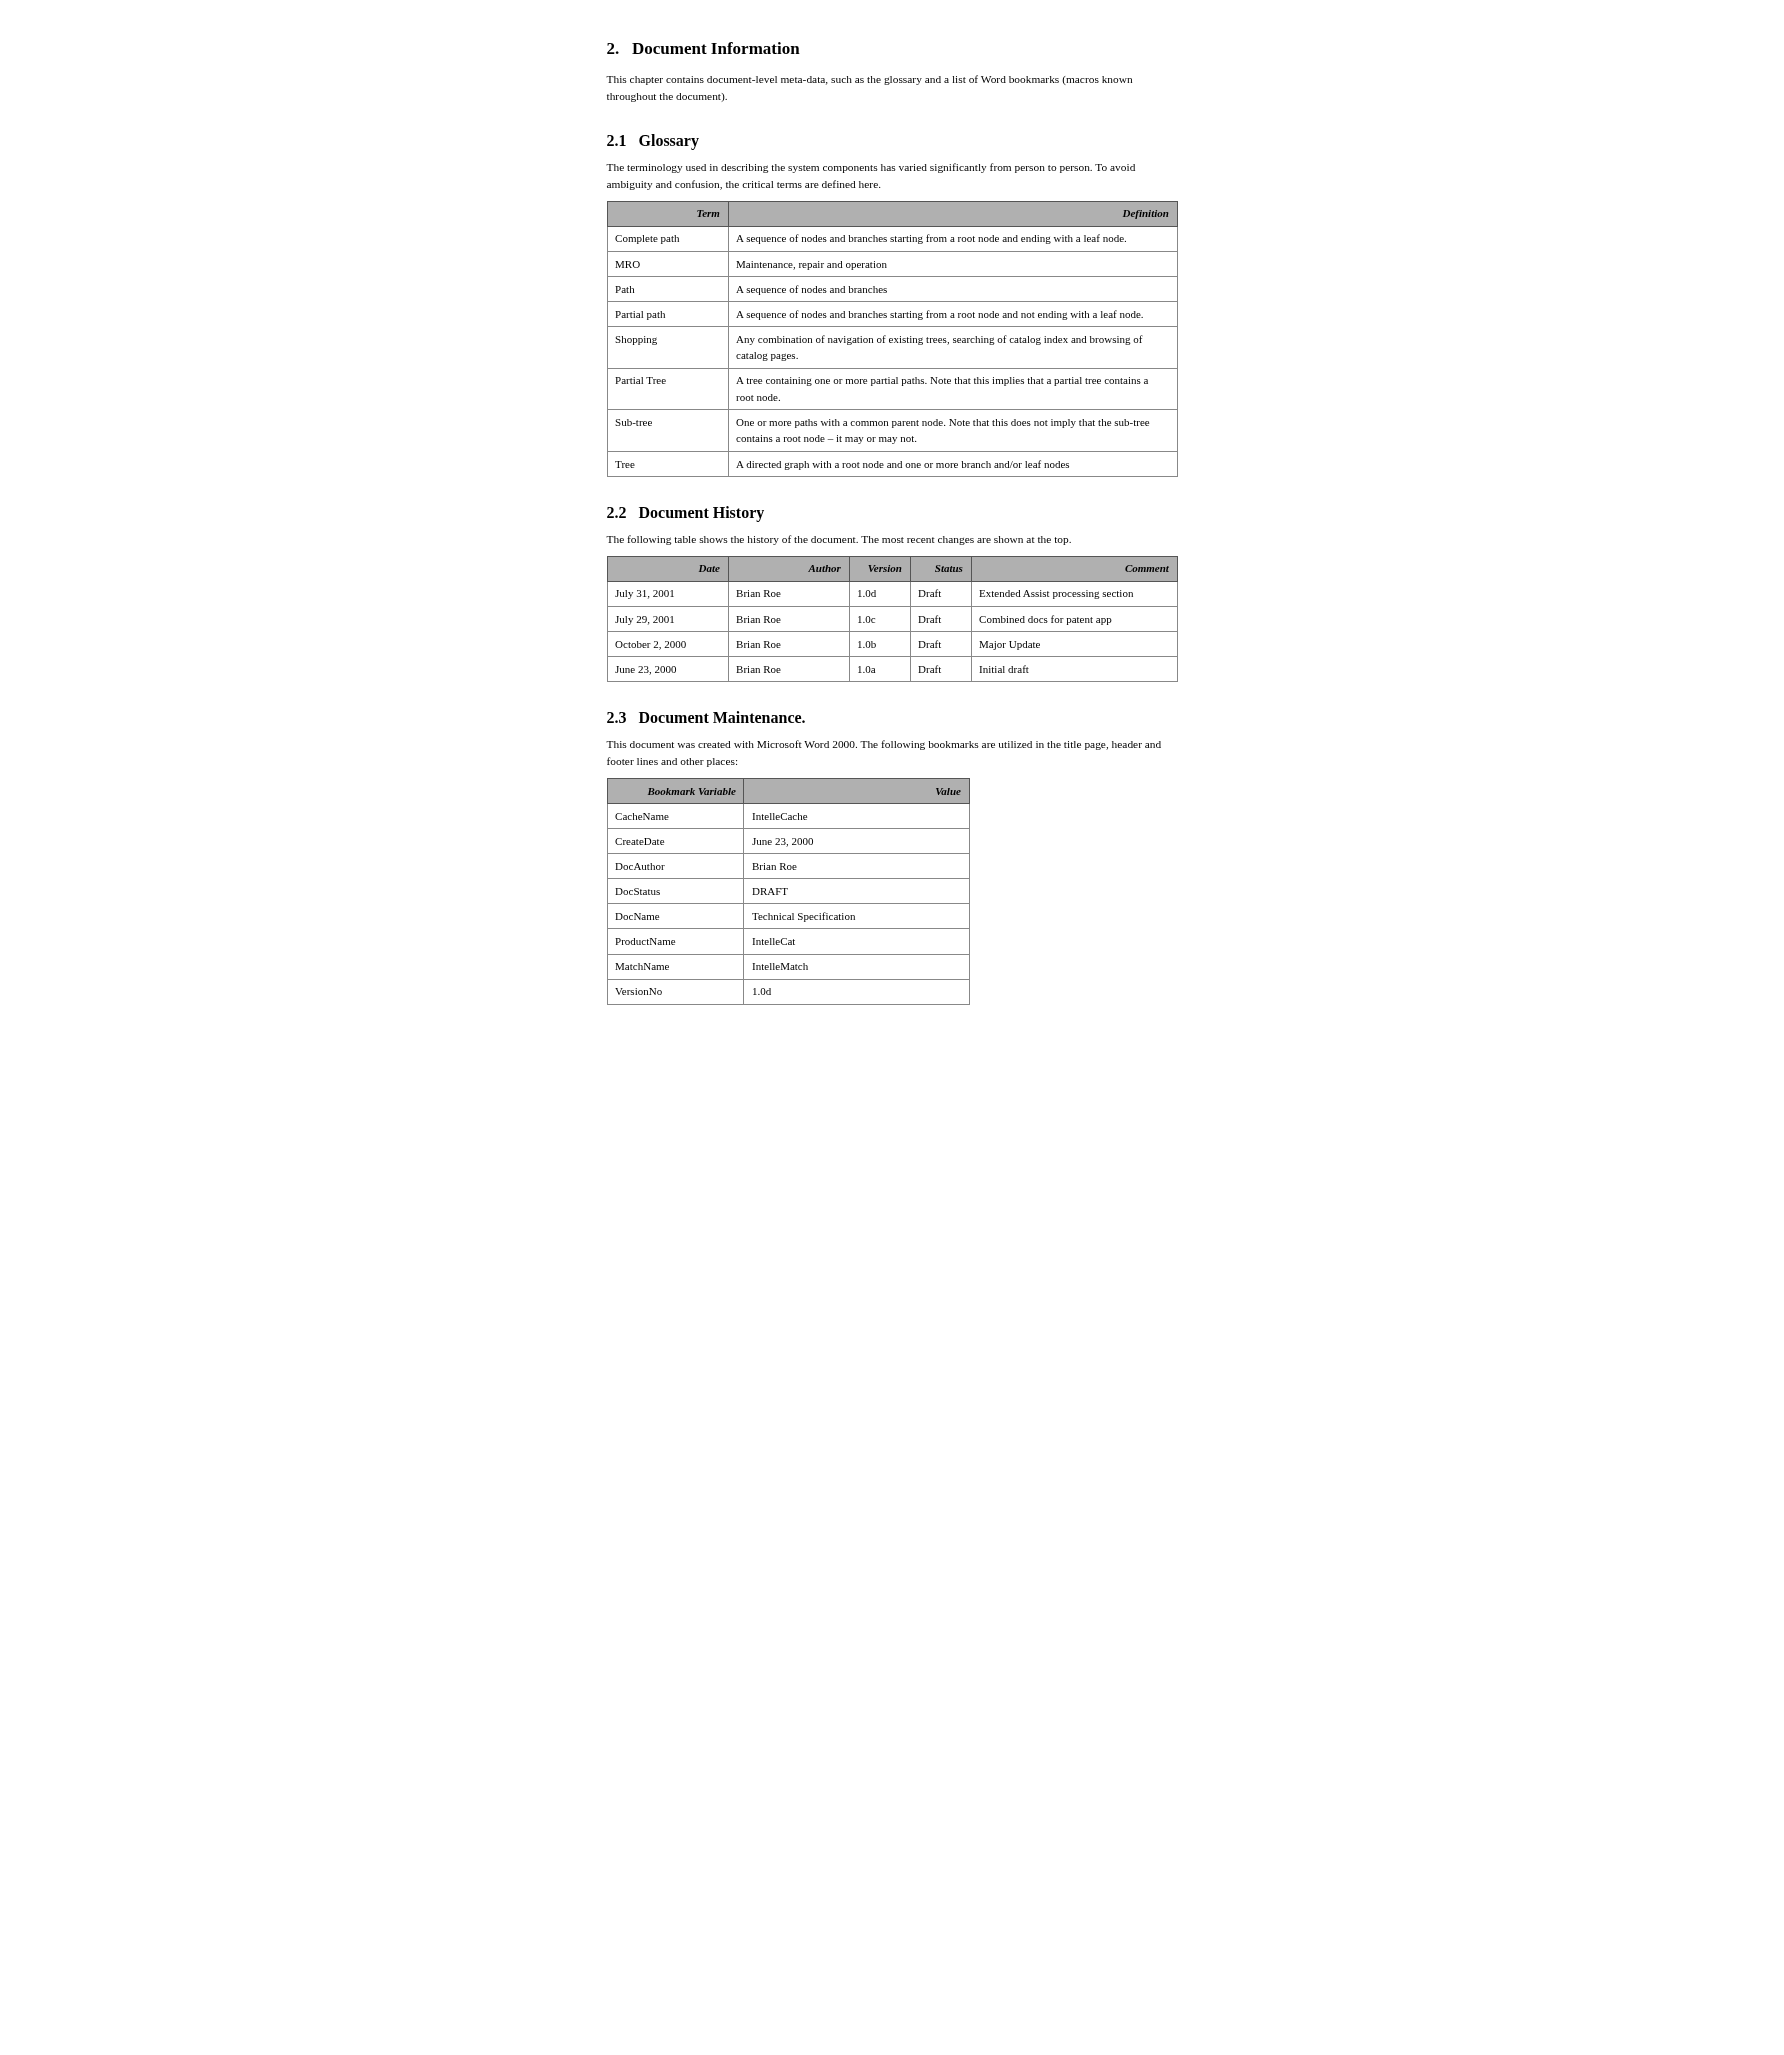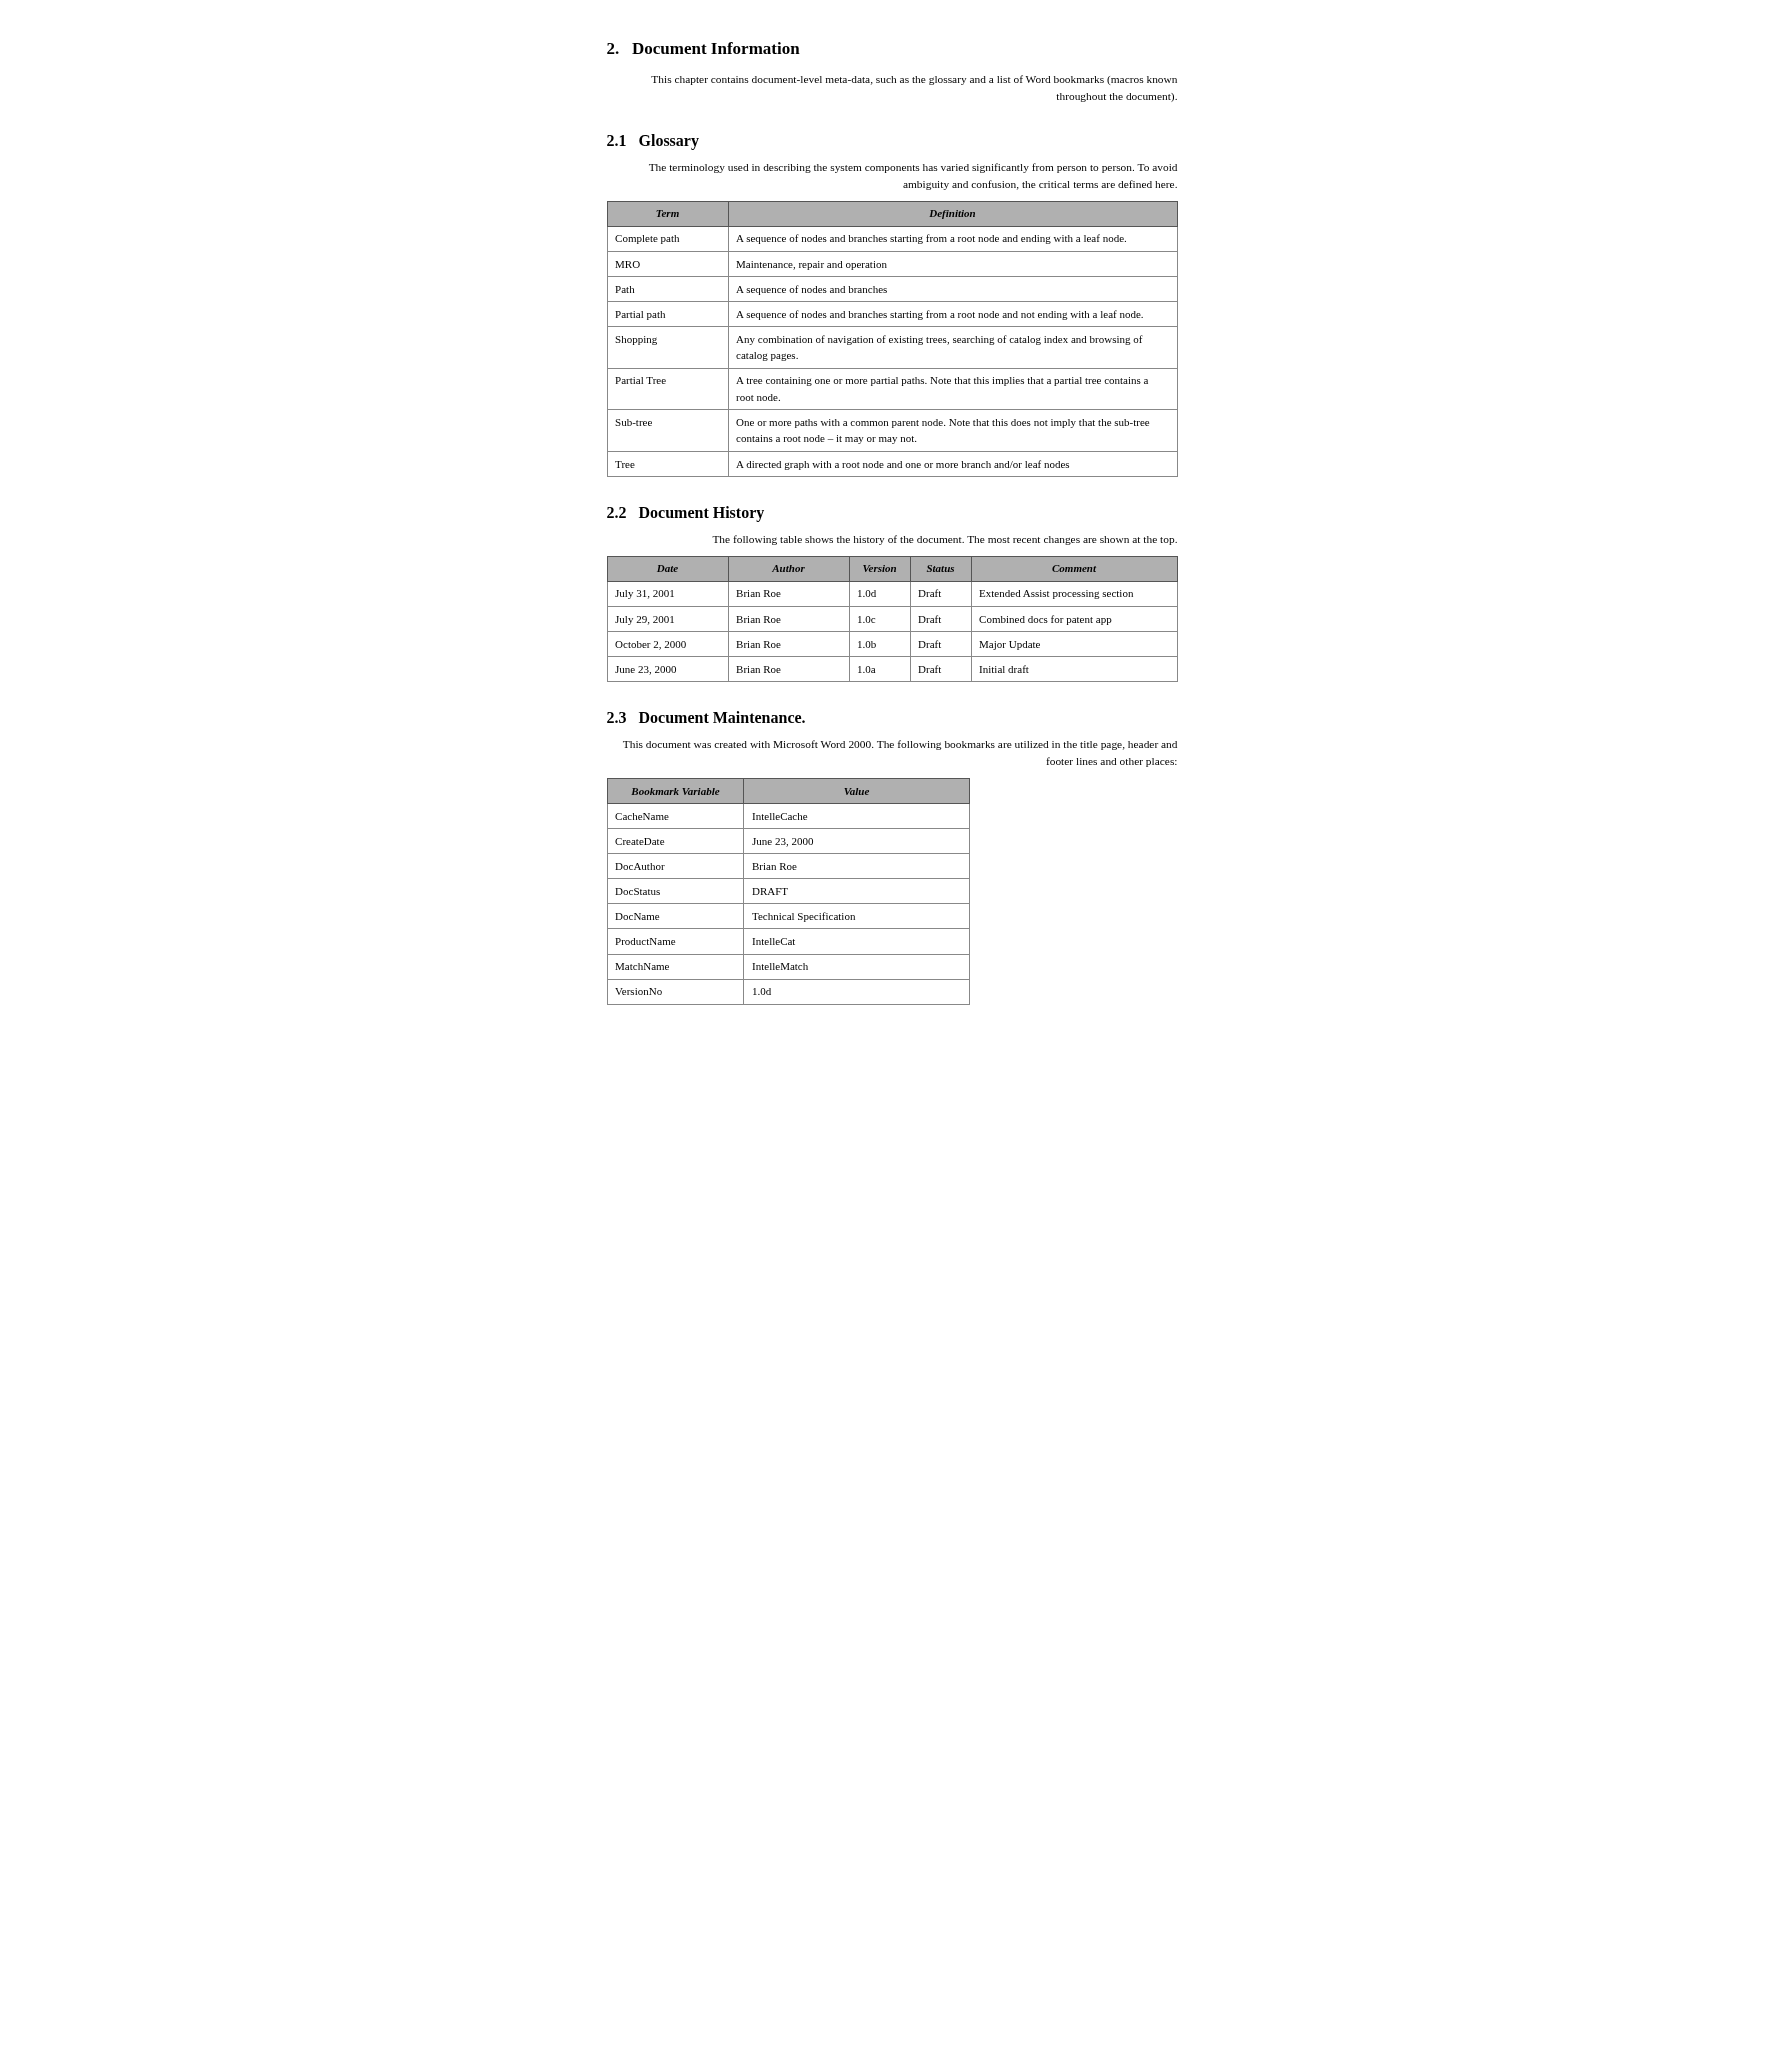--- a/index.html
+++ b/index.html
@@ -20,33 +20,32 @@
     }
     h2.section-title {
       font-size: 16px;
       font-weight: bold;
       margin-top: 24px;
       margin-bottom: 6px;
     }
     p.body-text {
       margin-bottom: 7.6px;
       font-size: 11.4px;
-      text-align: right;
     }
     table {
       border-collapse: collapse;
       width: 100%;
       margin-bottom: 13.6px;
       font-size: 11px;
     }
     table th {
       background: #b0b0b0;
       border: 0.8px solid #555;
       padding: 3.8px 7.6px;
-      text-align: center;
+      text-align: right;
       font-weight: bold;
       font-style: italic;
     }
     table td {
       border: 0.8px solid #888;
       padding: 3.8px 7.6px;
       vertical-align: top;
     }
     table tr:nth-child(even) td {
       background: #fff;

